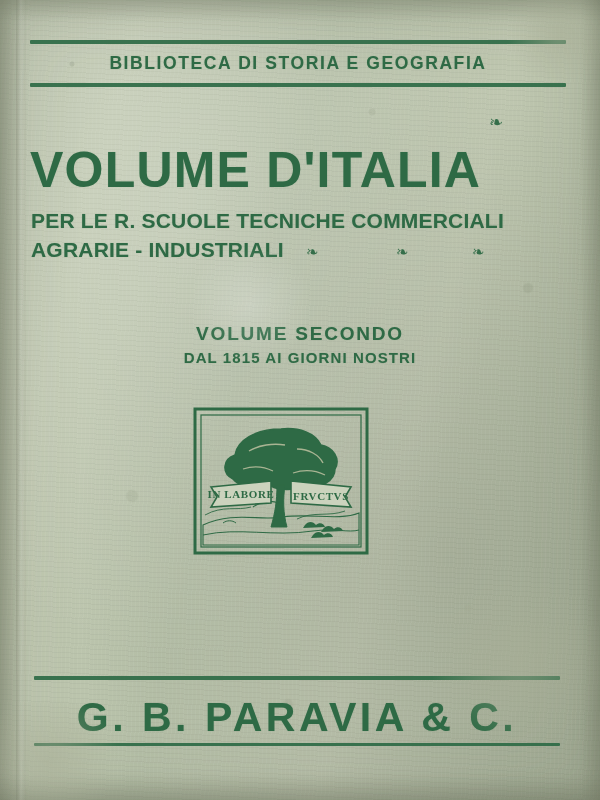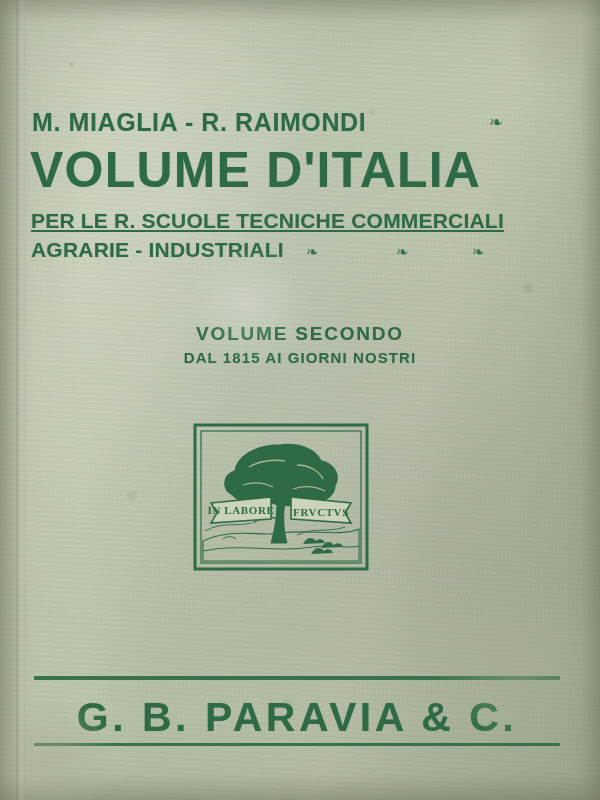--- a/index.html
+++ b/index.html
@@ -118,21 +118,20 @@
   }
 
   #subtitle-1 {
     position: absolute;
     left: 31px;
     top: 209px;
     font-size: 21px;
     font-weight: bold;
     letter-spacing: 0.2px;
     white-space: nowrap;
-    text-decoration: underline;
   }
   #subtitle-2 {
     position: absolute;
     left: 31px;
     top: 238px;
     font-size: 21px;
     font-weight: bold;
     letter-spacing: 0.2px;
     white-space: nowrap;
   }
@@ -168,21 +167,21 @@
     text-align: center;
     font-size: 15px;
     font-weight: bold;
     letter-spacing: 1.1px;
   }
 
   
   #publisher-device {
     position: absolute;
     left: 193px;
-    top: 423px;
+    top: 407px;
     width: 176px;
     height: 148px;
   }
   #publisher-device svg { display: block; }
 
   
   #publisher-band {
     position: absolute;
     left: 34px;
     right: 40px;
@@ -223,22 +222,26 @@
     background: linear-gradient(to right, rgba(90,96,76,0.18), rgba(255,255,255,0.10), rgba(90,96,76,0.05));
   }
 </style>
 </head>
 <body>
 
 <div id="book-cover">
 
   <div class="content">
 
-
-    <div id="authors" class="ink">M. MIAGLIA - R. RAIMONDI</div>
+    <div id="series-band">
+      <div class="rule"></div>
+      <div id="series-title" class="ink">BIBLIOTECA DI STORIA E GEOGRAFIA</div>
+      <div class="rule"></div>
+    </div>
+
     <div id="fleuron-author" class="fleuron">❧</div>
 
     <div id="main-title" class="ink">VOLUME D'ITALIA</div>
 
     <div id="subtitle-1" class="ink">PER LE R. SCUOLE TECNICHE COMMERCIALI</div>
     <div id="subtitle-2" class="ink">AGRARIE - INDUSTRIALI</div>
     <div id="fleuron-sub-a" class="fleuron">❧</div>
     <div id="fleuron-sub-b" class="fleuron">❧</div>
     <div id="fleuron-sub-c" class="fleuron">❧</div>
 

